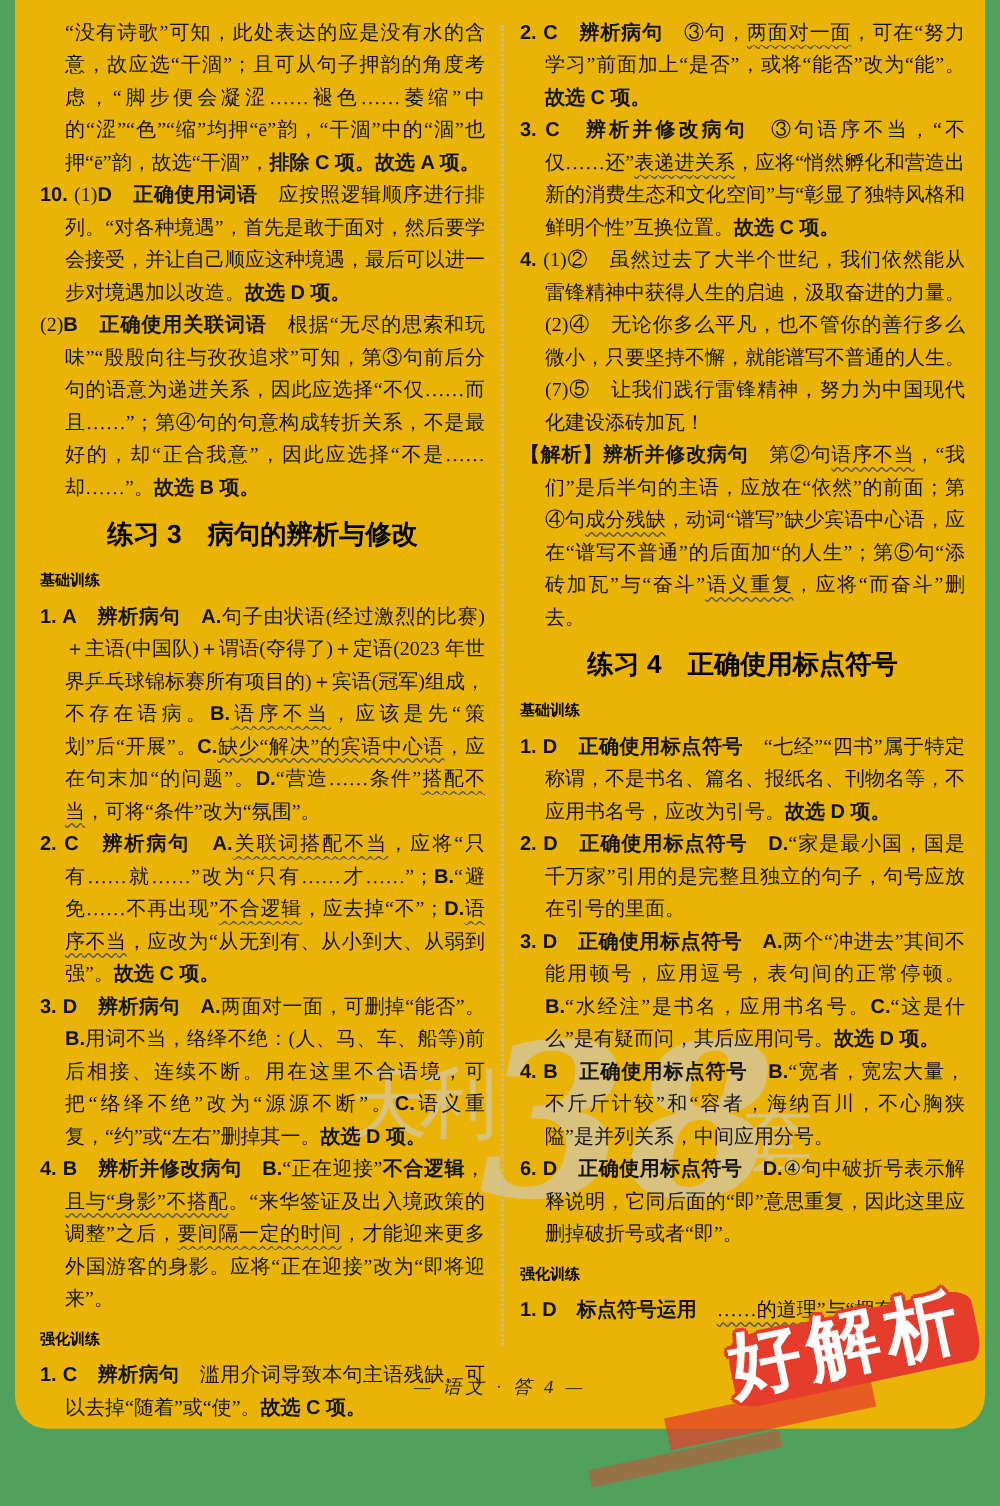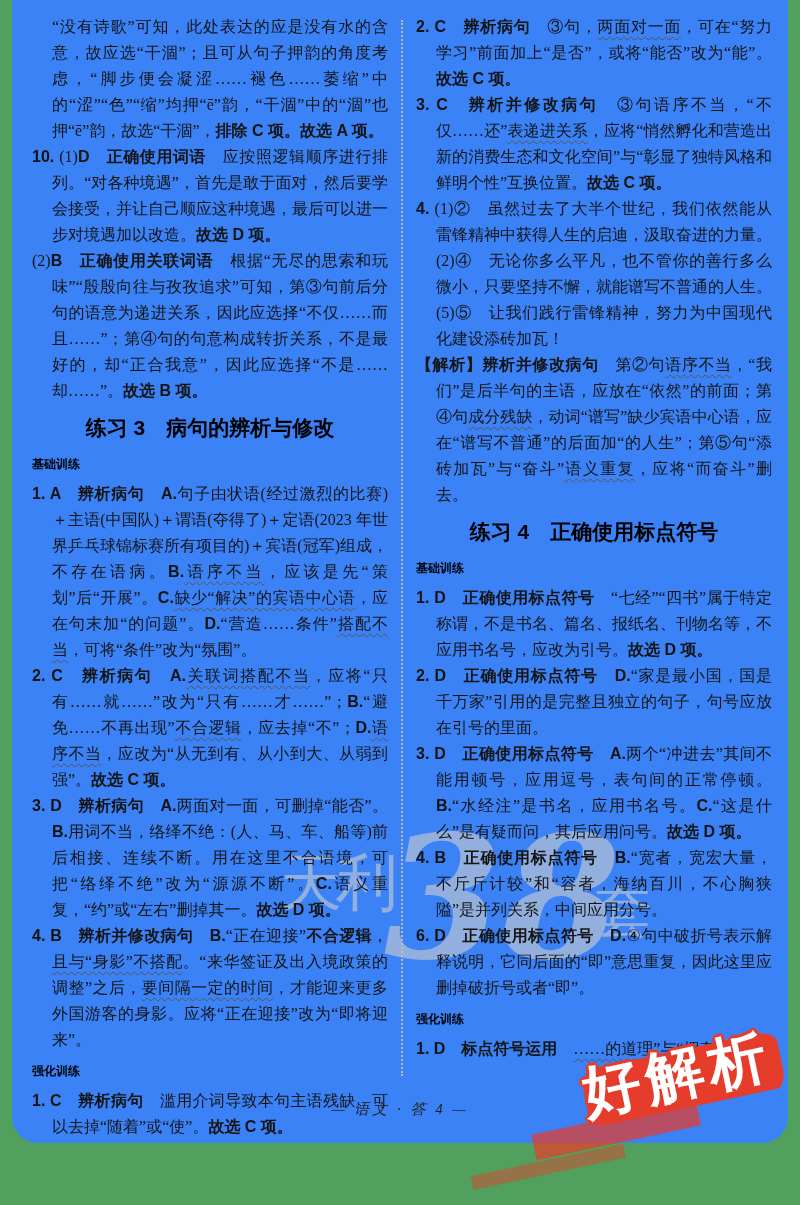--- a/index.html
+++ b/index.html
@@ -3,21 +3,21 @@
 <meta charset="utf-8">
 <style>
   html,body { margin:0; padding:0; }
   body {
     width:800px; height:1205px; position:relative; overflow:hidden;
     background:#52a05e;
     font-family:"Liberation Serif","DejaVu Serif",serif;
   }
   .content {
     position:absolute; left:12px; right:12px; top:0; bottom:62px;
-    background:#3b82f6; border-radius:0 0 26px 26px;
+    background:#eab308; border-radius:0 0 26px 26px;
     padding:14px 16px 16px 20px; box-sizing:border-box;
   }
   .cols { display:flex; position:relative; z-index:2; }
   .col { width:356px; font-size:16px; line-height:26px; color:#141414; text-align:justify; }
   .col-left { padding-right:13px; }
   .col-right { padding-left:13px; }
   .divider { border-left:2px dotted #bdbdbd; margin-top:6px; height:1056px; }
   .blk { margin:0; }
   .blk-item { padding-left:20px; text-indent:-20px; }
   .blk-para { padding-left:20px; text-indent:0; }
@@ -81,21 +81,21 @@
         <div class="blk blk-item"><span class="seg-b">4. B　辨析并修改病句</span><span>　</span><span class="seg-b">B.</span><span>“正在迎接”</span><span class="seg-b">不合逻辑</span><span>，</span><span class="seg-u">且与“身影”不搭配</span><span>。“来华签证及出入境政策的调整”之后，</span><span class="seg-u">要间隔一定的时间</span><span>，才能迎来更多外国游客的身影。应将“正在迎接”改为“即将迎来”。</span></div>
         <div class="blk blk-subheading">强化训练</div>
         <div class="blk blk-item"><span class="seg-b">1. C　辨析病句</span><span>　滥用介词导致本句主语残缺。可以去掉“随着”或“使”。</span><span class="seg-b">故选 C 项。</span></div>
       </div>
     <div class="divider"></div>
     <div class="col col-right">
         <div class="blk blk-item"><span class="seg-b">2. C　辨析病句</span><span>　③句，</span><span class="seg-u">两面对一面</span><span>，可在“努力学习”前面加上“是否”，或将“能否”改为“能”。</span><span class="seg-b">故选 C 项。</span></div>
         <div class="blk blk-item"><span class="seg-b">3. C　辨析并修改病句</span><span>　③句语序不当，“不仅……还”</span><span class="seg-u">表递进关系</span><span>，应将“悄然孵化和营造出新的消费生态和文化空间”与“彰显了独特风格和鲜明个性”互换位置。</span><span class="seg-b">故选 C 项。</span></div>
         <div class="blk blk-item"><span class="seg-b">4. </span><span>(1)②　虽然过去了大半个世纪，我们依然能从雷锋精神中获得人生的启迪，汲取奋进的力量。</span></div>
         <div class="blk blk-para"><span>(2)④　无论你多么平凡，也不管你的善行多么微小，只要坚持不懈，就能谱写不普通的人生。</span></div>
-        <div class="blk blk-para"><span>(5)⑤　让我们践行雷锋精神，努力为中国现代化建设添砖加瓦！</span></div>
+        <div class="blk blk-para"><span>(7)⑤　让我们践行雷锋精神，努力为中国现代化建设添砖加瓦！</span></div>
         <div class="blk blk-item"><span class="seg-b">【解析】辨析并修改病句</span><span>　第②句</span><span class="seg-u">语序不当</span><span>，“我们”是后半句的主语，应放在“依然”的前面；第④句</span><span class="seg-u">成分残缺</span><span>，动词“谱写”缺少宾语中心语，应在“谱写不普通”的后面加“的人生”；第⑤句“添砖加瓦”与“奋斗”</span><span class="seg-u">语义重复</span><span>，应将“而奋斗”删去。</span></div>
         <div class="blk blk-heading">练习 4　正确使用标点符号</div>
         <div class="blk blk-subheading">基础训练</div>
         <div class="blk blk-item"><span class="seg-b">1. D　正确使用标点符号</span><span>　“七经”“四书”属于特定称谓，不是书名、篇名、报纸名、刊物名等，不应用书名号，应改为引号。</span><span class="seg-b">故选 D 项。</span></div>
         <div class="blk blk-item"><span class="seg-b">2. D　正确使用标点符号</span><span>　</span><span class="seg-b">D.</span><span>“家是最小国，国是千万家”引用的是完整且独立的句子，句号应放在引号的里面。</span></div>
         <div class="blk blk-item"><span class="seg-b">3. D　正确使用标点符号</span><span>　</span><span class="seg-b">A.</span><span>两个“冲进去”其间不能用顿号，应用逗号，表句间的正常停顿。</span><span class="seg-b">B.</span><span>“水经注”是书名，应用书名号。</span><span class="seg-b">C.</span><span>“这是什么”是有疑而问，其后应用问号。</span><span class="seg-b">故选 D 项。</span></div>
         <div class="blk blk-item"><span class="seg-b">4. B　正确使用标点符号</span><span>　</span><span class="seg-b">B.</span><span>“宽者，宽宏大量，不斤斤计较”和“容者，海纳百川，不心胸狭隘”是并列关系，中间应用分号。</span></div>
         <div class="blk blk-item"><span class="seg-b">6. D　正确使用标点符号</span><span>　</span><span class="seg-b">D.</span><span>④句中破折号表示解释说明，它同后面的“即”意思重复，因此这里应删掉破折号或者“即”。</span></div>
         <div class="blk blk-subheading">强化训练</div>
         <div class="blk blk-item"><span class="seg-b">1. D　标点符号运用</span><span>　</span><span class="seg-u">……的道理”与“拥有自</span></div>

